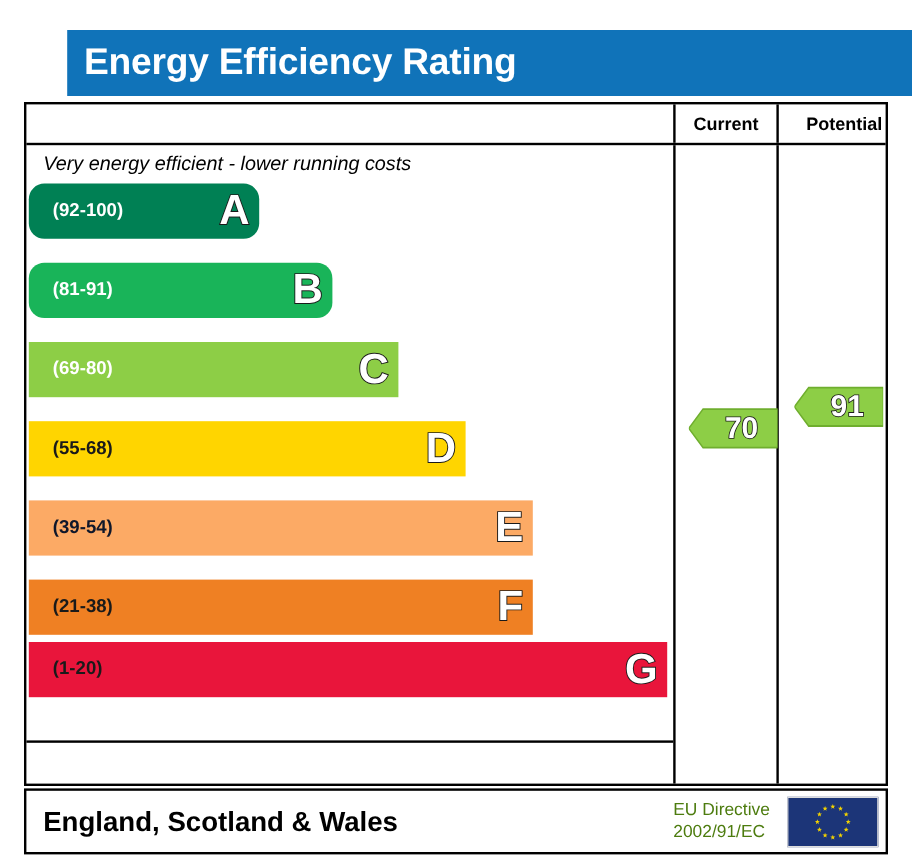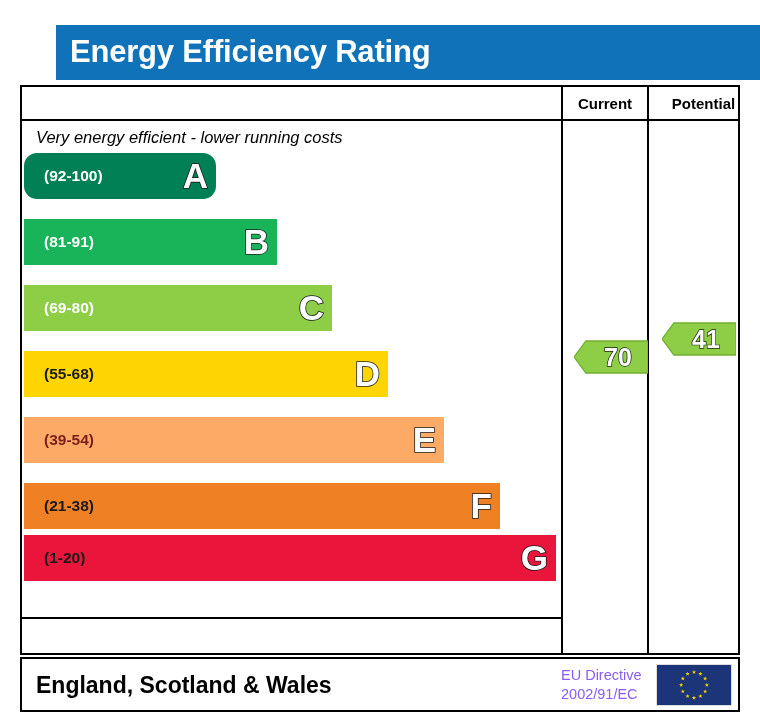--- a/index.html
+++ b/index.html
@@ -199,21 +199,21 @@
     font-weight: bold;
     color: #000000;
     white-space: nowrap;
   }
   .footer .directive {
     position: absolute;
     left: 539px;
     top: 50%;
     transform: translateY(-50%);
     font-size: 14.5px;
-    color: #8b5cf6;
+    color: #4d7c0f;
     line-height: 1.32;
     text-align: left;
   }
   .footer .eu-flag {
     position: absolute;
     left: 634px;
     top: 50%;
     transform: translateY(-50%);
     width: 76px;
     height: 42px;
@@ -241,37 +241,37 @@
     <div class="vline v1"></div>
     <div class="vline v2"></div>
 
     <div class="caption top">Very energy efficient - lower running costs</div>
 
     <div class="bands">
         <div class="band" style="top: 0px; height: 46px; width: 192px; background: rgb(0, 128, 84); border-radius: 13px;">
           <span class="range" style="color: rgb(255, 255, 255);">(92-100)</span>
           <span class="letter">A</span>
         </div>
-        <div class="band" style="top: 66px; height: 46px; width: 253px; background: rgb(25, 180, 89);">
+        <div class="band" style="top: 66px; height: 46px; width: 253px; background: rgb(25, 180, 89); border-radius: 13px;">
           <span class="range" style="color: rgb(255, 255, 255);">(81-91)</span>
           <span class="letter">B</span>
         </div>
         <div class="band" style="top: 132px; height: 46px; width: 308px; background: rgb(141, 206, 70);">
           <span class="range" style="color: rgb(255, 255, 255);">(69-80)</span>
           <span class="letter">C</span>
         </div>
         <div class="band" style="top: 198px; height: 46px; width: 364px; background: rgb(255, 213, 0);">
           <span class="range" style="color: rgb(26, 26, 26);">(55-68)</span>
           <span class="letter">D</span>
         </div>
         <div class="band" style="top: 264px; height: 46px; width: 420px; background: rgb(252, 170, 101);">
-          <span class="range" style="color: #7f1d1d;">(39-54)</span>
+          <span class="range" style="color: #0f172a;">(39-54)</span>
           <span class="letter">E</span>
         </div>
-        <div class="band" style="top: 330px; height: 46px; width: 476px; background: rgb(239, 128, 35);">
+        <div class="band" style="top: 330px; height: 46px; width: 420px; background: rgb(239, 128, 35);">
           <span class="range" style="color: rgb(26, 26, 26);">(21-38)</span>
           <span class="letter">F</span>
         </div>
         <div class="band" style="top: 382px; height: 46px; width: 532px; background: rgb(233, 21, 59);">
           <span class="range" style="color: rgb(26, 26, 26);">(1-20)</span>
           <span class="letter">G</span>
         </div>
       </div>
 
     <div class="caption-rule above-bottom"></div>
@@ -280,21 +280,21 @@
       <svg class="arrow-shape" viewBox="0 0 100 40" preserveAspectRatio="none">
         <polygon points="0,20 16,4 100,4 100,36 16,36" fill="#8DCE46" stroke="#6FAE2E" stroke-width="1.5"></polygon>
       </svg>
       <span class="value">70</span>
     </div>
 
     <div class="rating" id="rating-potential" style="left: 640px; width: 74px; top: 232px;">
       <svg class="arrow-shape" viewBox="0 0 100 40" preserveAspectRatio="none">
         <polygon points="0,20 16,4 100,4 100,36 16,36" fill="#8DCE46" stroke="#6FAE2E" stroke-width="1.5"></polygon>
       </svg>
-      <span class="value">41</span>
+      <span class="value">91</span>
     </div>
 
   </div>
 
   <div class="footer">
     <span class="region">England, Scotland &amp; Wales</span>
     <div class="directive">
       <div>EU Directive</div>
       <div>2002/91/EC</div>
     </div>

